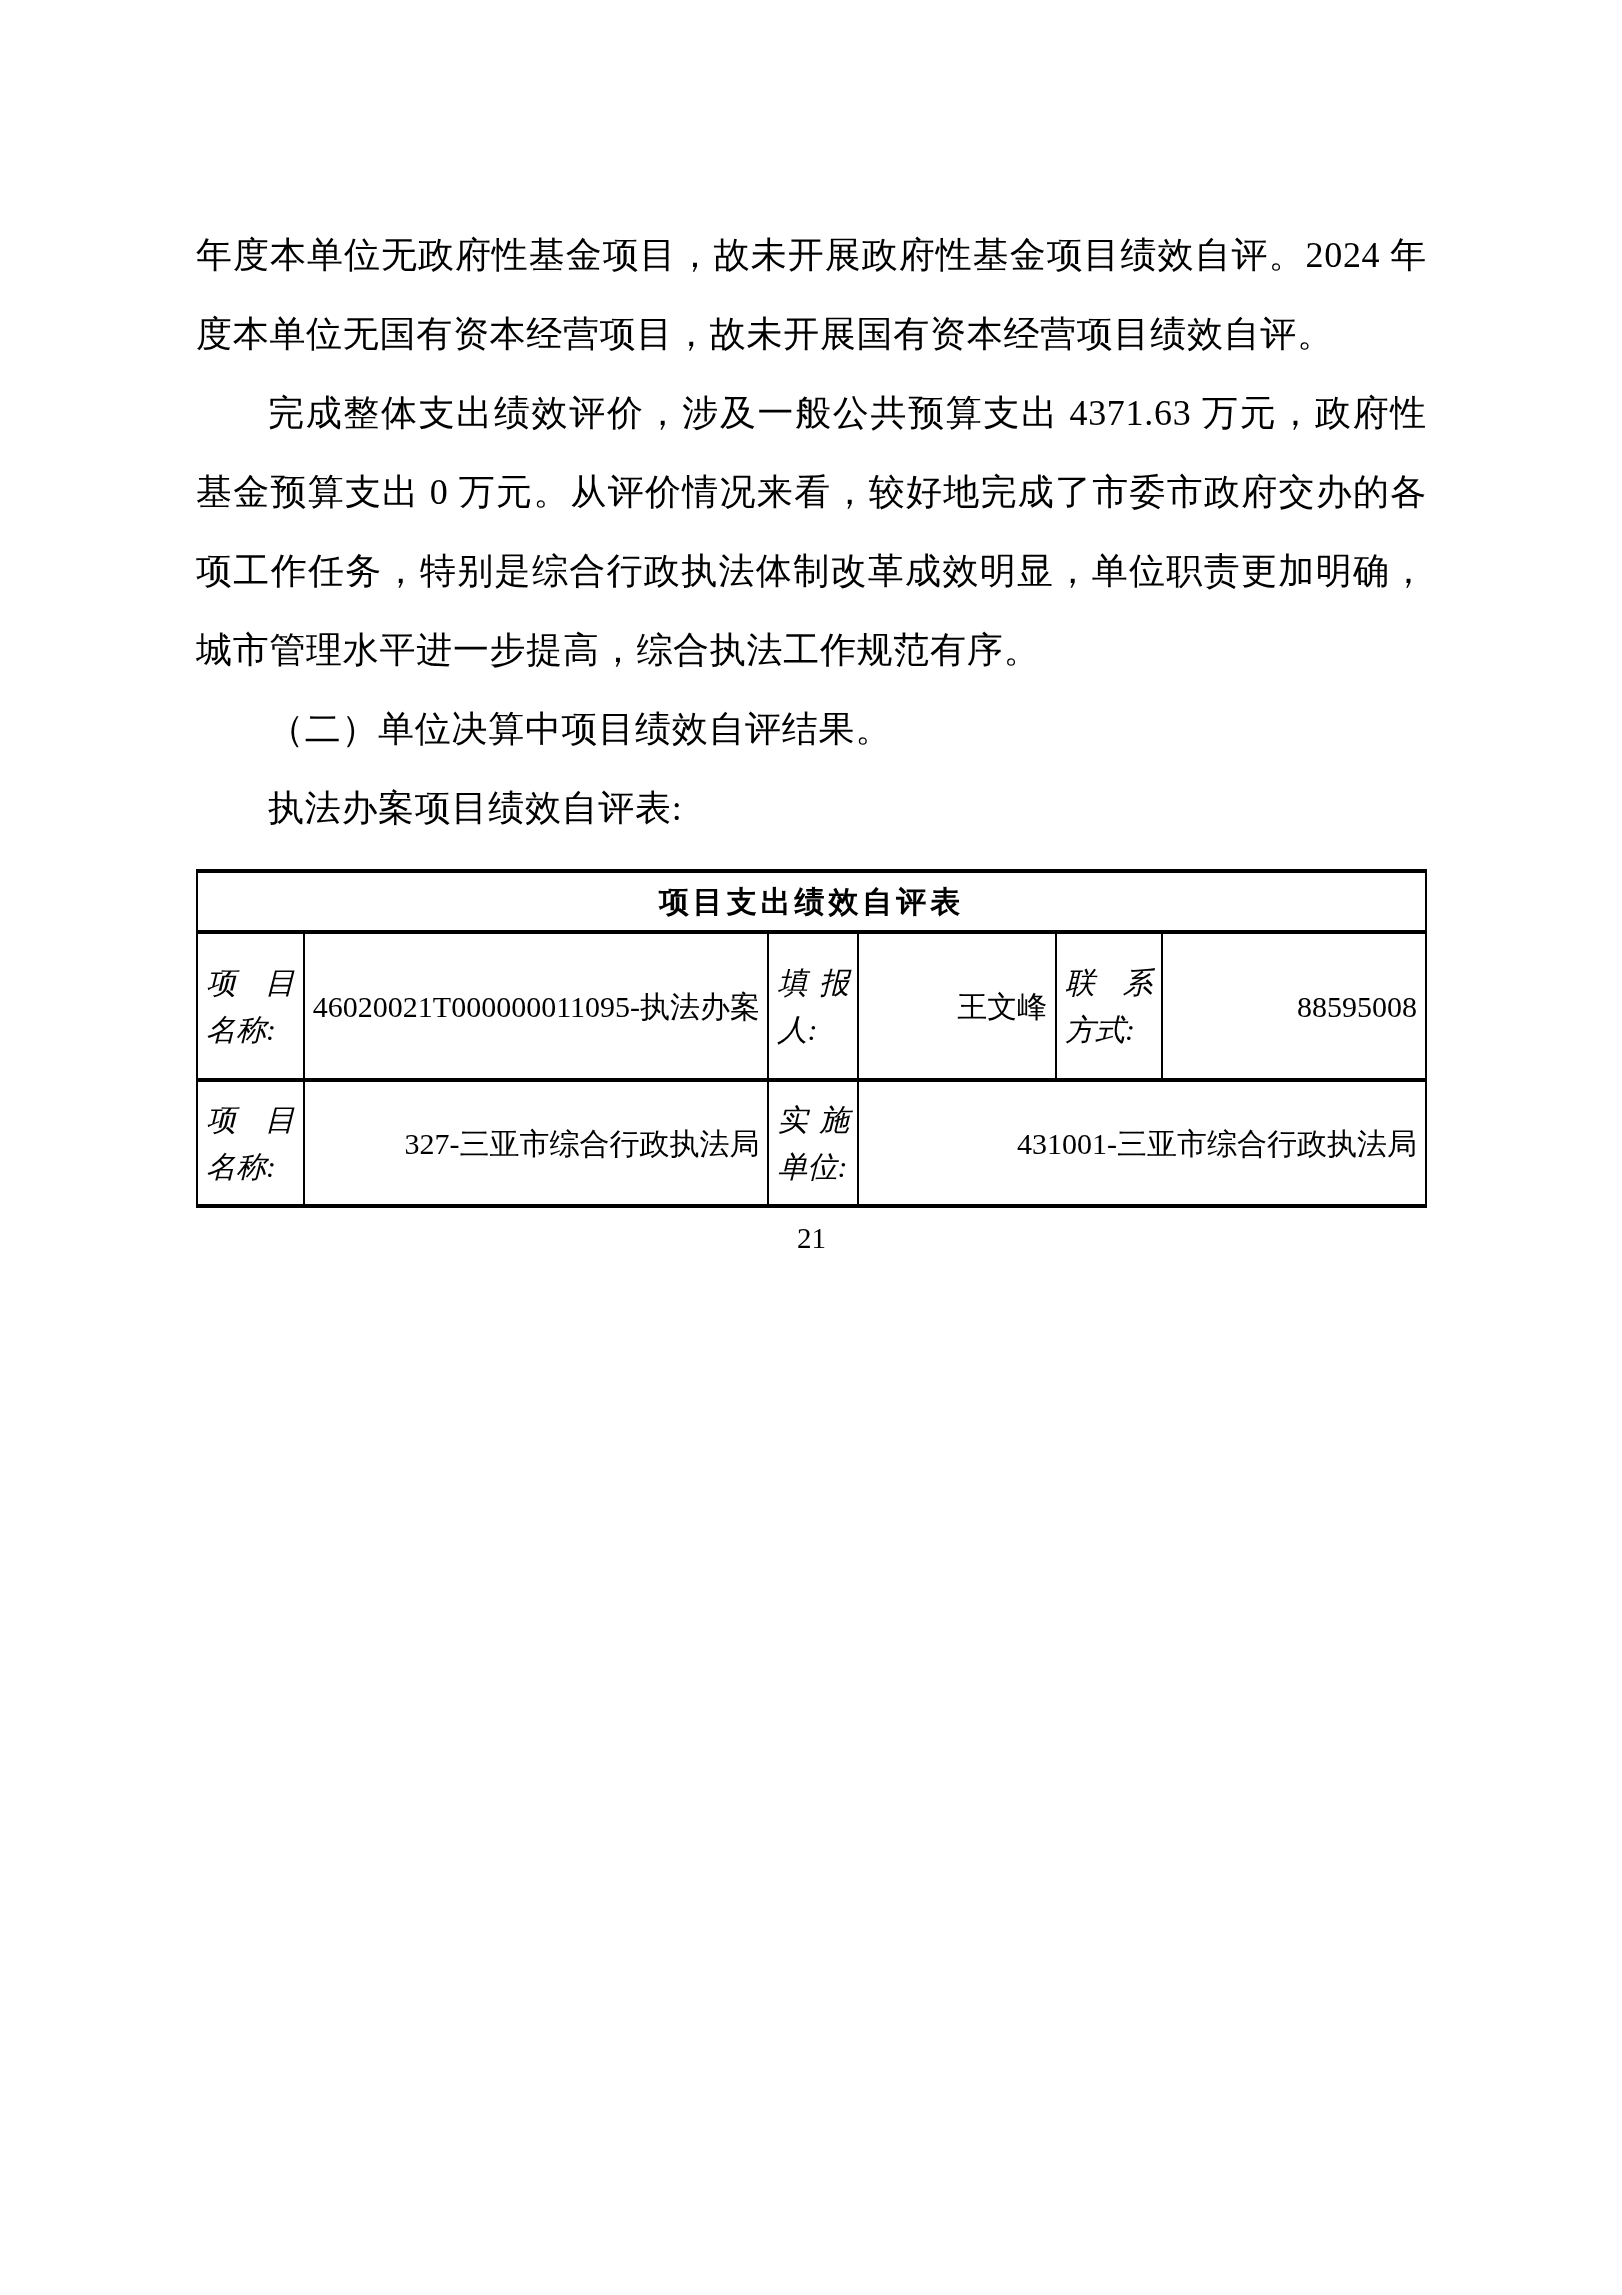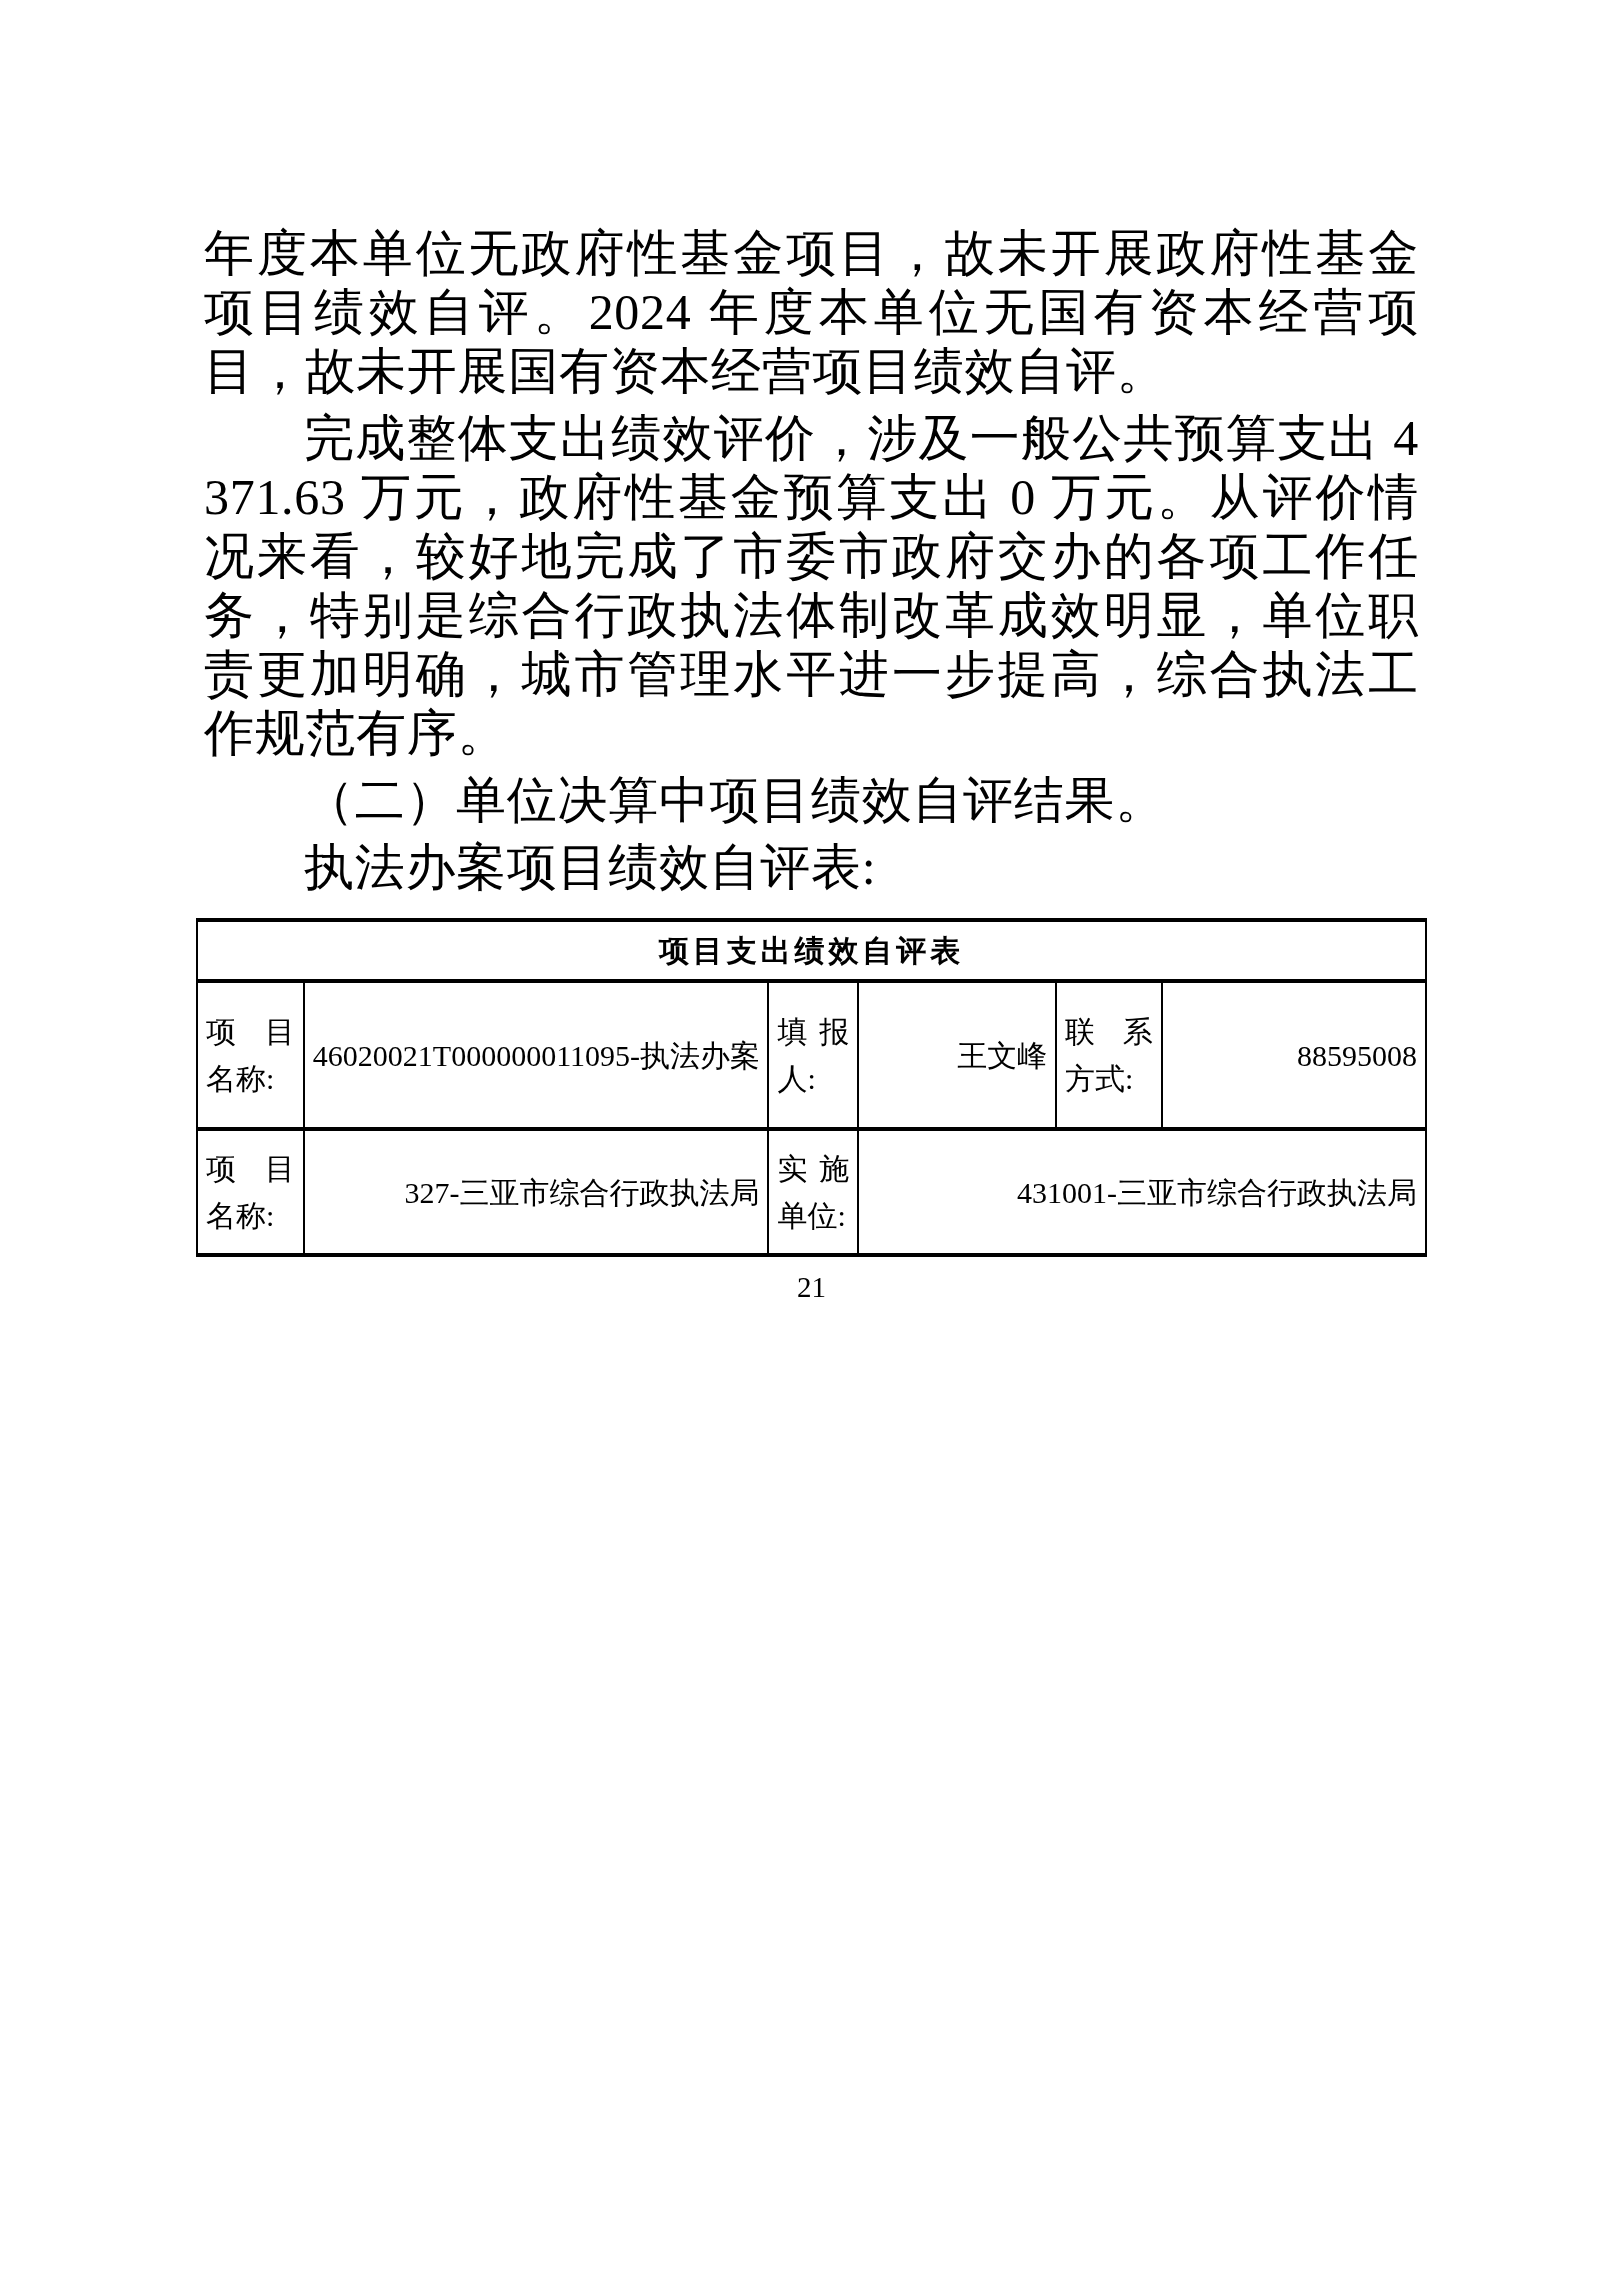--- a/index.html
+++ b/index.html
@@ -15,23 +15,23 @@
     box-sizing: border-box;
     padding: 216px 196px 0 196px;
     font-family: "Liberation Serif", "DejaVu Serif", serif;
     color: #000000;
     overflow: hidden;
   }
   .body-text {
     width: 100%;
   }
   .para {
-    margin: 8px;
-    font-size: 50px;
-    line-height: 59px;
+    margin: 0;
+    font-size: 36px;
+    line-height: 79px;
     text-align: justify;
     text-indent: 2em;
     letter-spacing: 0.7px;
     word-break: break-all;
   }
   .para.no-indent {
     text-indent: 0;
   }
   table.self-eval {
     width: 100%;
@@ -54,20 +54,21 @@
     text-align: center;
     font-weight: 700;
     font-size: 35px;
     letter-spacing: 3.9px;
     height: 56px;
     font-family: "Liberation Sans", "DejaVu Sans", sans-serif;
   }
   .lbl {
     text-align: justify;
     word-break: break-all;
+    font-style: italic;
   }
   .val {
     text-align: right;
     white-space: nowrap;
     letter-spacing: 0;
   }
   tr.r1 td { height: 148px; }
   tr.r2 td { height: 126px; }
   tr.r3 td { height: 124px; }
   .footer {

